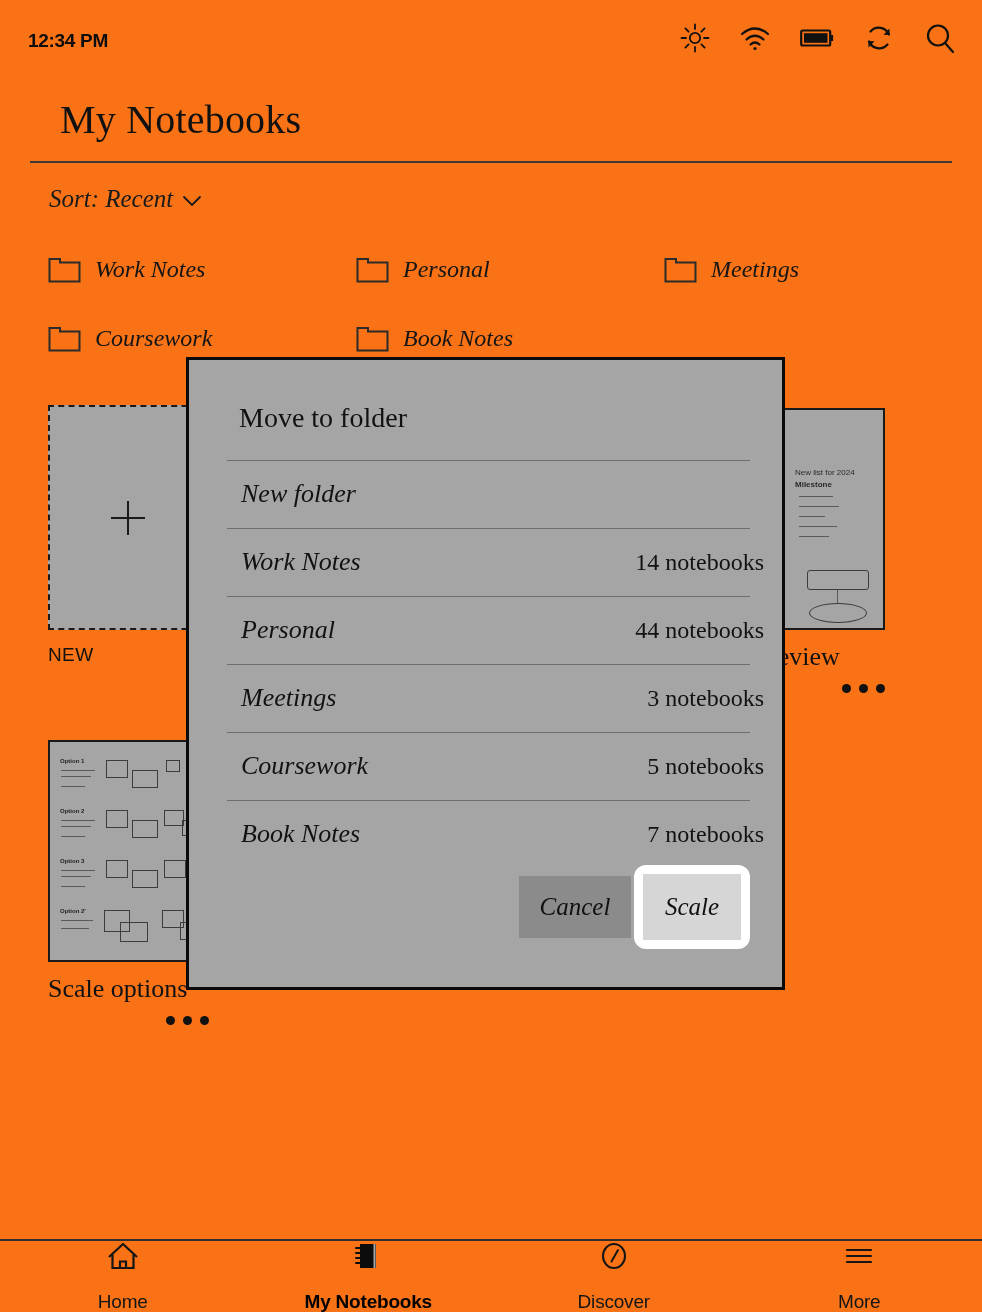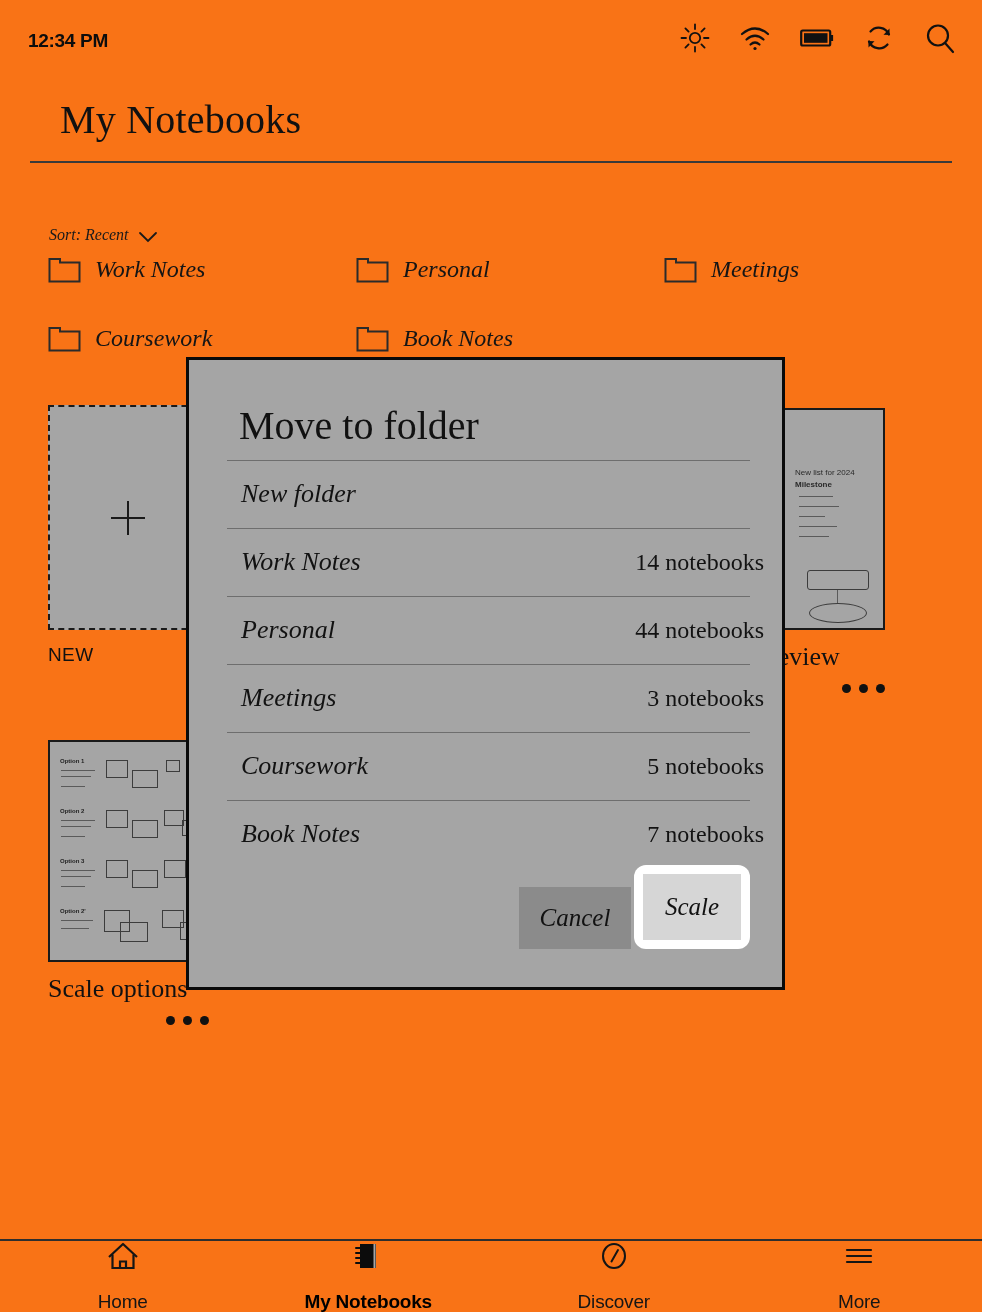--- a/index.html
+++ b/index.html
@@ -43,21 +43,21 @@
   }
   #title-rule {
     position: absolute; left: 30px; top: 161px;
     width: 922px; height: 2px; background: #3a3a3a;
   }
 
   
   #sort-control {
     position: absolute; left: 49px; top: 185px;
     display: flex; align-items: center; gap: 9px;
-    font-style: italic; font-size: 16px; color: #1a1a1a; margin-top: 41px;
+    font-style: italic; font-size: 25px; color: #1a1a1a;
   }
   #sort-chevron { display: block; margin-top: 4px; }
 
   
   .folder-chip {
     position: absolute;
     display: flex; align-items: center; gap: 14px;
   }
   .folder-label {
     font-style: italic; font-size: 24px; color: #151515;
@@ -117,40 +117,40 @@
   
   #modal {
     position: absolute;
     left: 186px; top: 357px;
     width: 599px; height: 633px;
     background: #a5a5a5;
     border: 3px solid #0a0a0a;
   }
   #modal-title {
     position: absolute; left: 50px; top: 42px;
-    font-size: 40px; color: #111;
+    font-size: 28px; color: #111;
   }
   .modal-divider {
     position: absolute; left: 38px;
     width: 523px; height: 1px; background: #6e6e6e;
   }
   .modal-row {
     position: absolute; left: 52px; width: 523px; height: 68px;
     display: flex; align-items: center; justify-content: space-between;
   }
   .row-name {
     font-style: italic; font-size: 26px; color: #121212;
   }
   .row-count {
     font-size: 24px; color: #121212;
   }
   #modal-actions {
     position: absolute; left: 38px; top: 505px;
     width: 523px; height: 84px;
-    display: flex; align-items: flex-end; justify-content: flex-end;
+    display: flex; align-items: center; justify-content: flex-end;
   }
   #cancel-button {
     width: 112px; height: 62px;
     background: #8b8b8b;
     border: none;
     display: flex; align-items: center; justify-content: center;
     font-family: "Liberation Serif", serif;
     font-style: italic; font-size: 25px; color: #111;
     cursor: pointer;
   }

